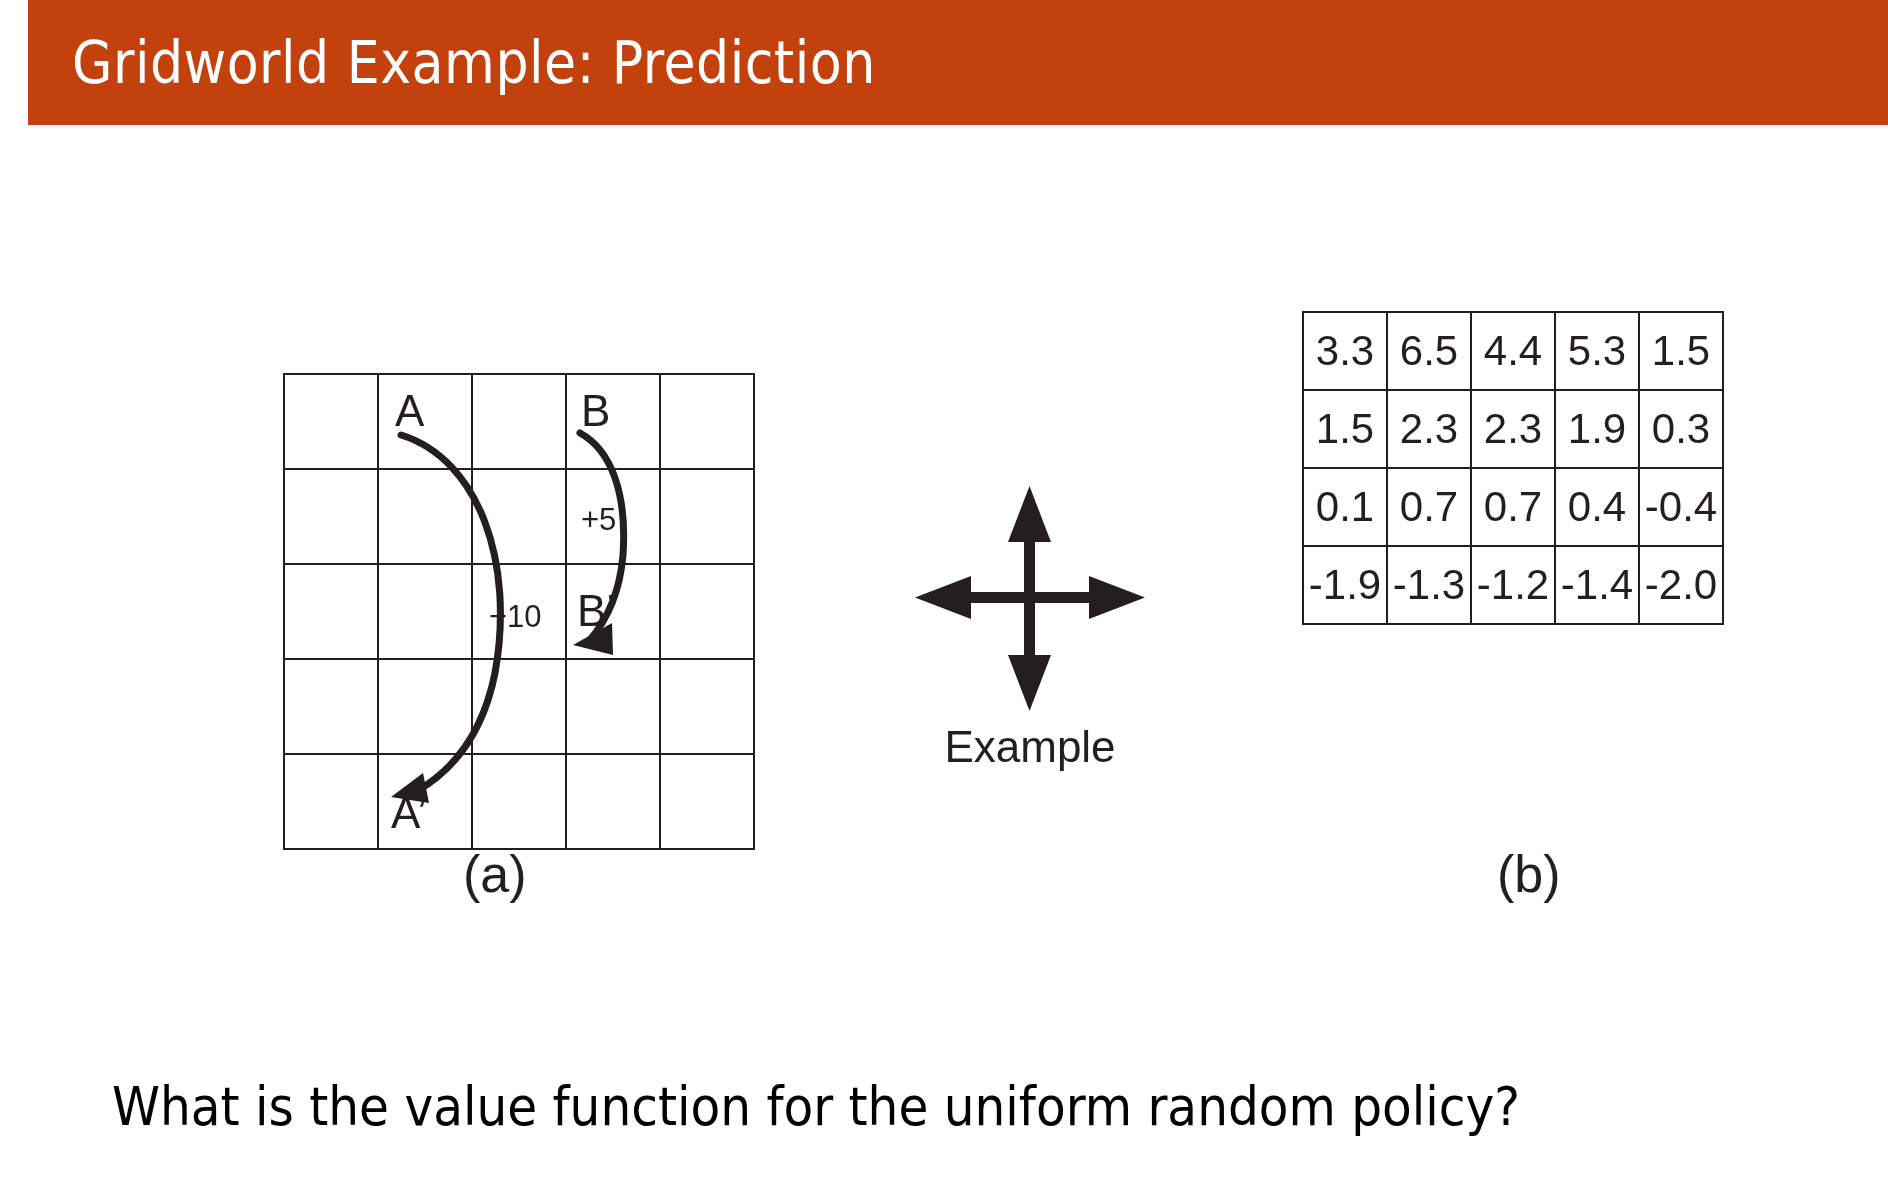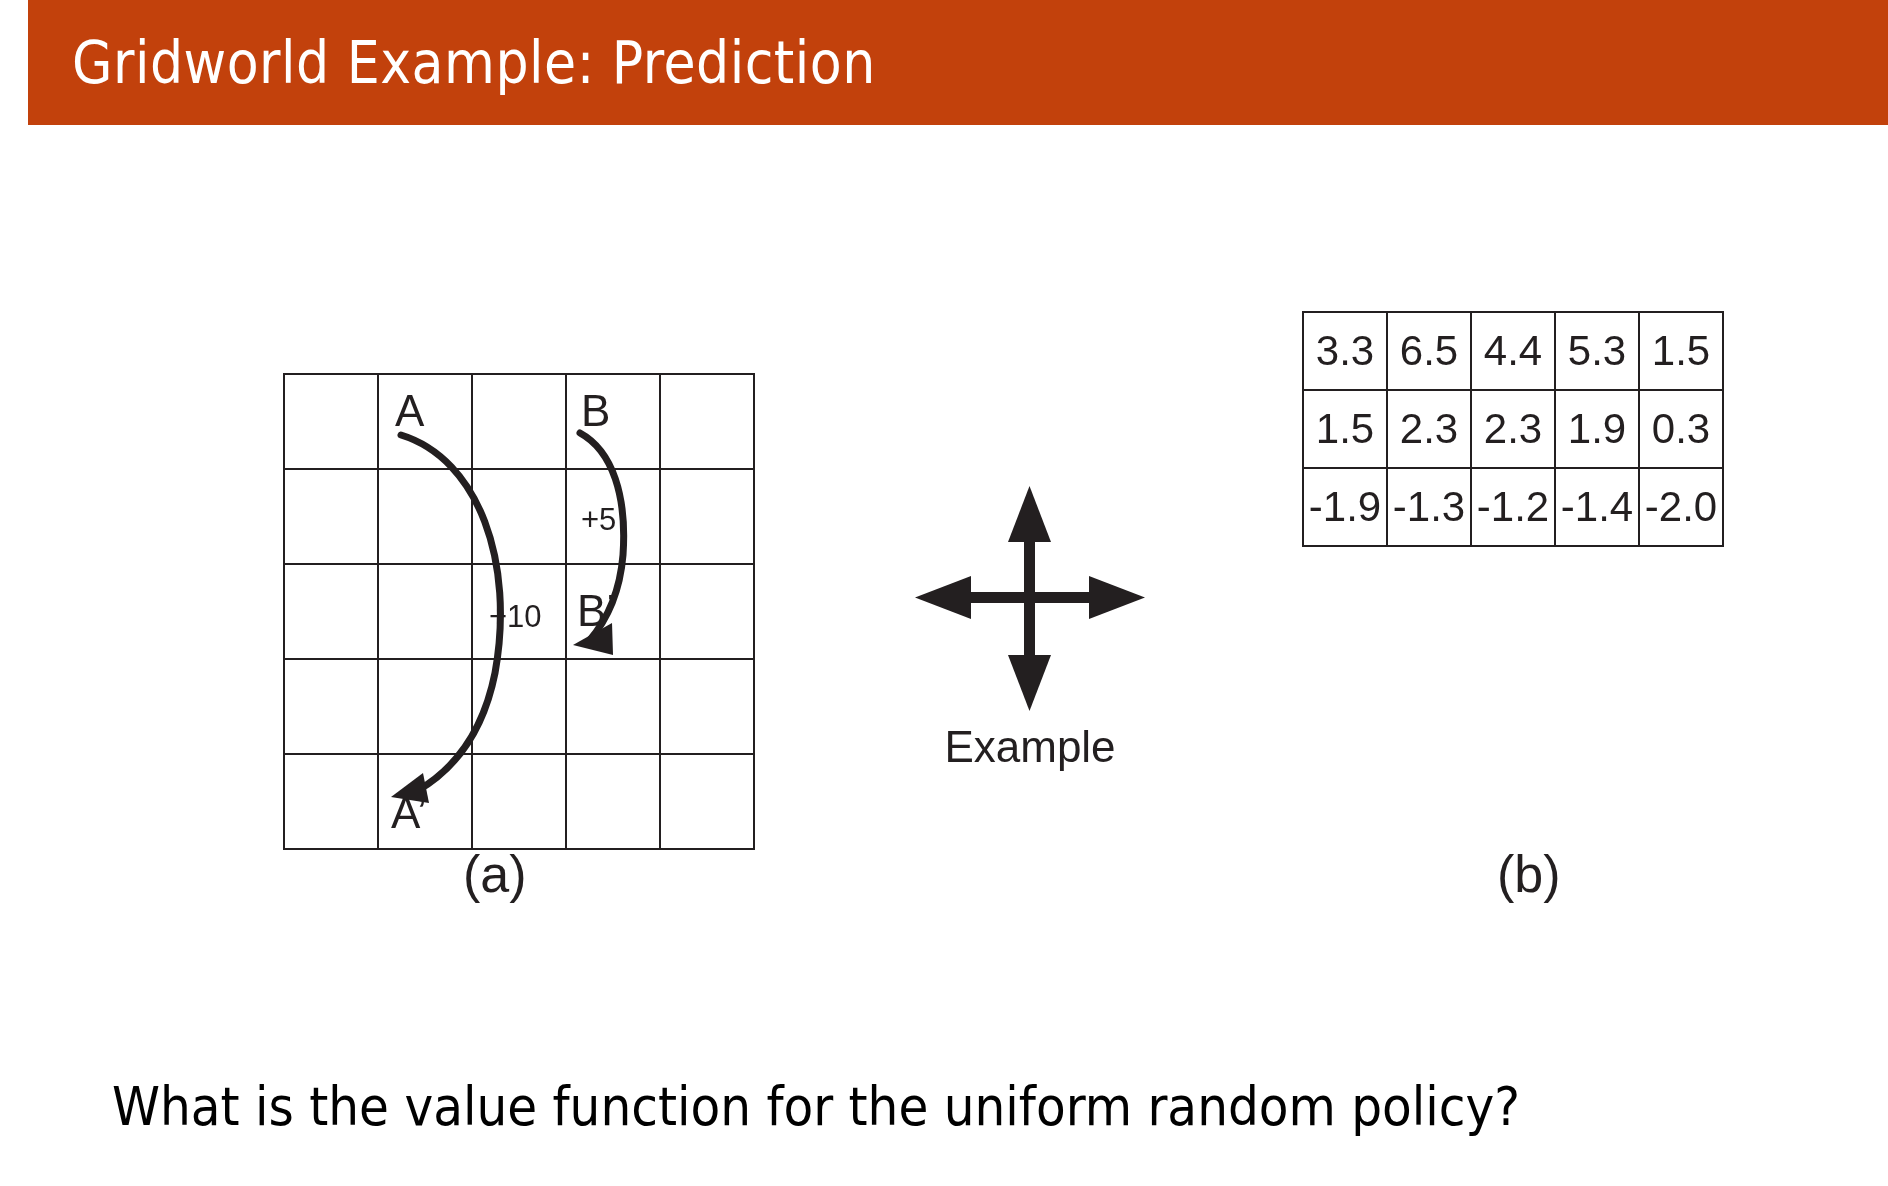--- a/index.html
+++ b/index.html
@@ -269,20 +269,27 @@
           <td>1.5</td>
         </tr>
         <tr>
           <td>1.5</td>
           <td>2.3</td>
           <td>2.3</td>
           <td>1.9</td>
           <td>0.3</td>
         </tr>
         <tr>
+          <td>0.1</td>
+          <td>0.7</td>
+          <td>0.7</td>
+          <td>0.4</td>
+          <td>-0.4</td>
+        </tr>
+        <tr>
           <td>-1.9</td>
           <td>-1.3</td>
           <td>-1.2</td>
           <td>-1.4</td>
           <td>-2.0</td>
         </tr>
       </tbody>
     </table>
   </div>
 

